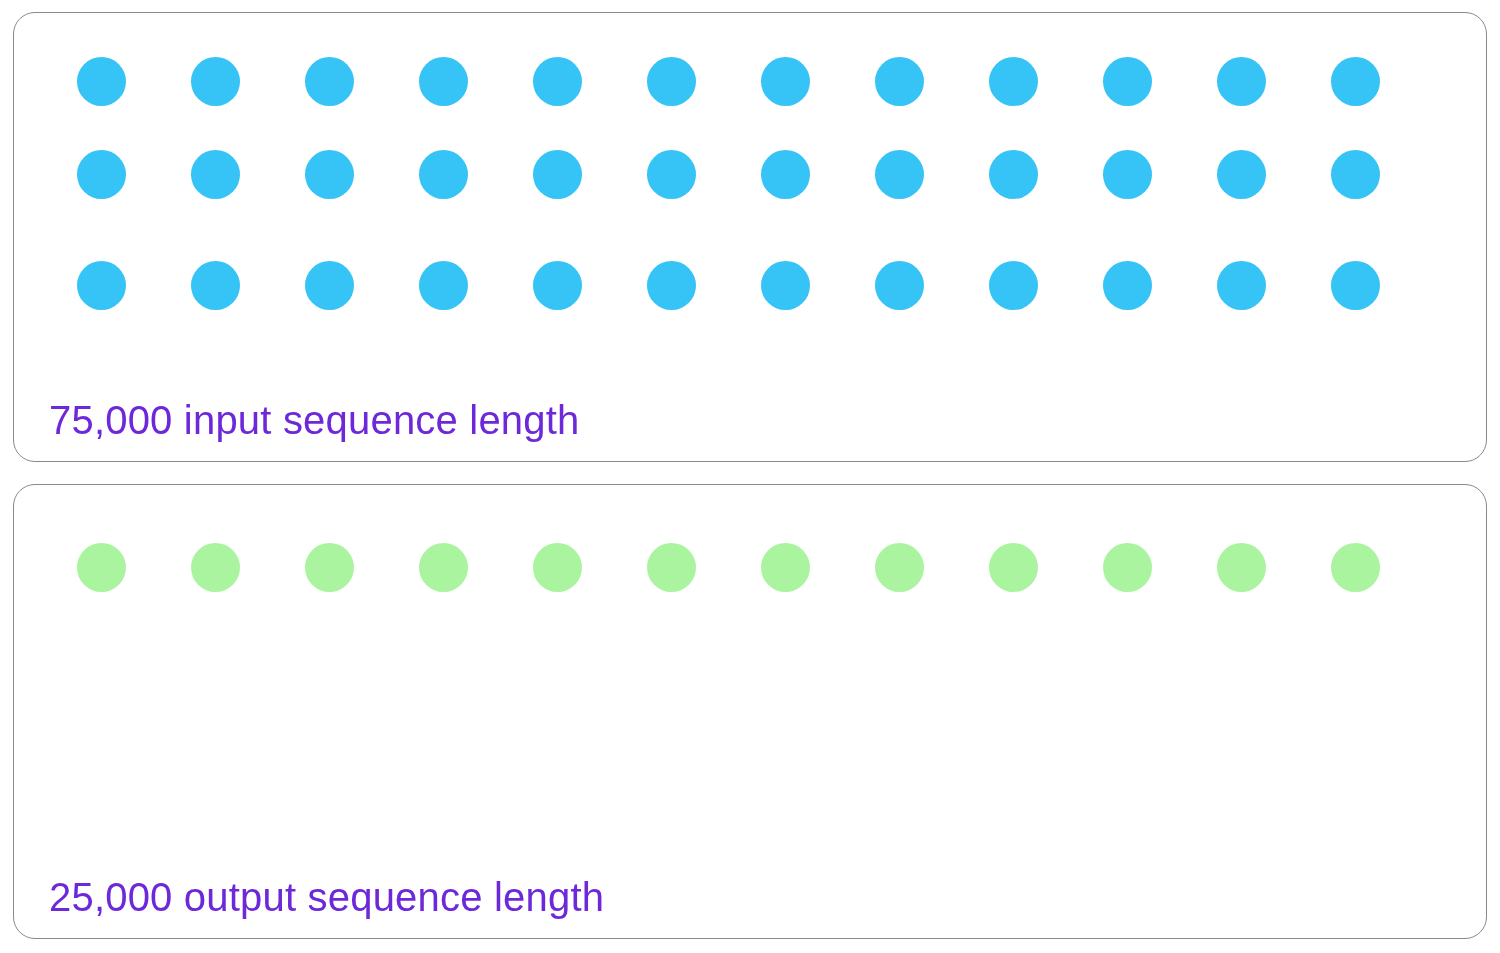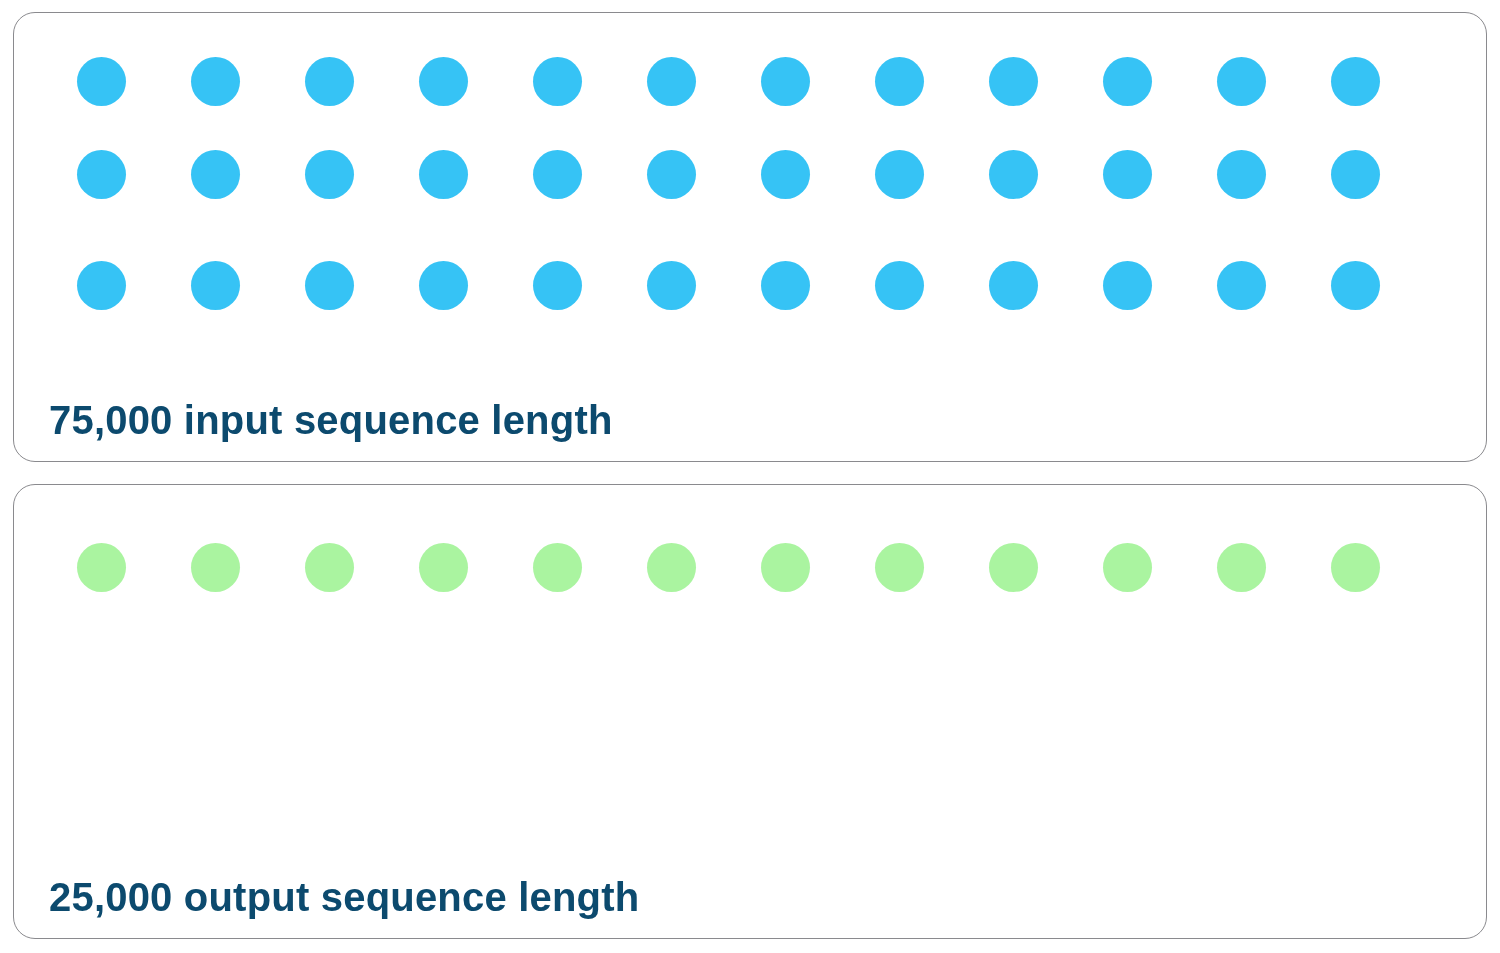--- a/index.html
+++ b/index.html
@@ -81,23 +81,23 @@
   }
 
   .dot.green {
     background: #aaf4a0;
   }
 
   .card-label {
     position: absolute;
     left: 35px;
     bottom: 18px;
-    color: #0c4a6e;
+    color: #6d28d9;
     font-size: 40px;
-    font-weight: 700;
+    font-weight: 400;
     letter-spacing: 0.2px;
     white-space: nowrap;
     line-height: 1.15;
   }
 </style>
 </head>
 <body>
 
 <div id="diagram">
 

